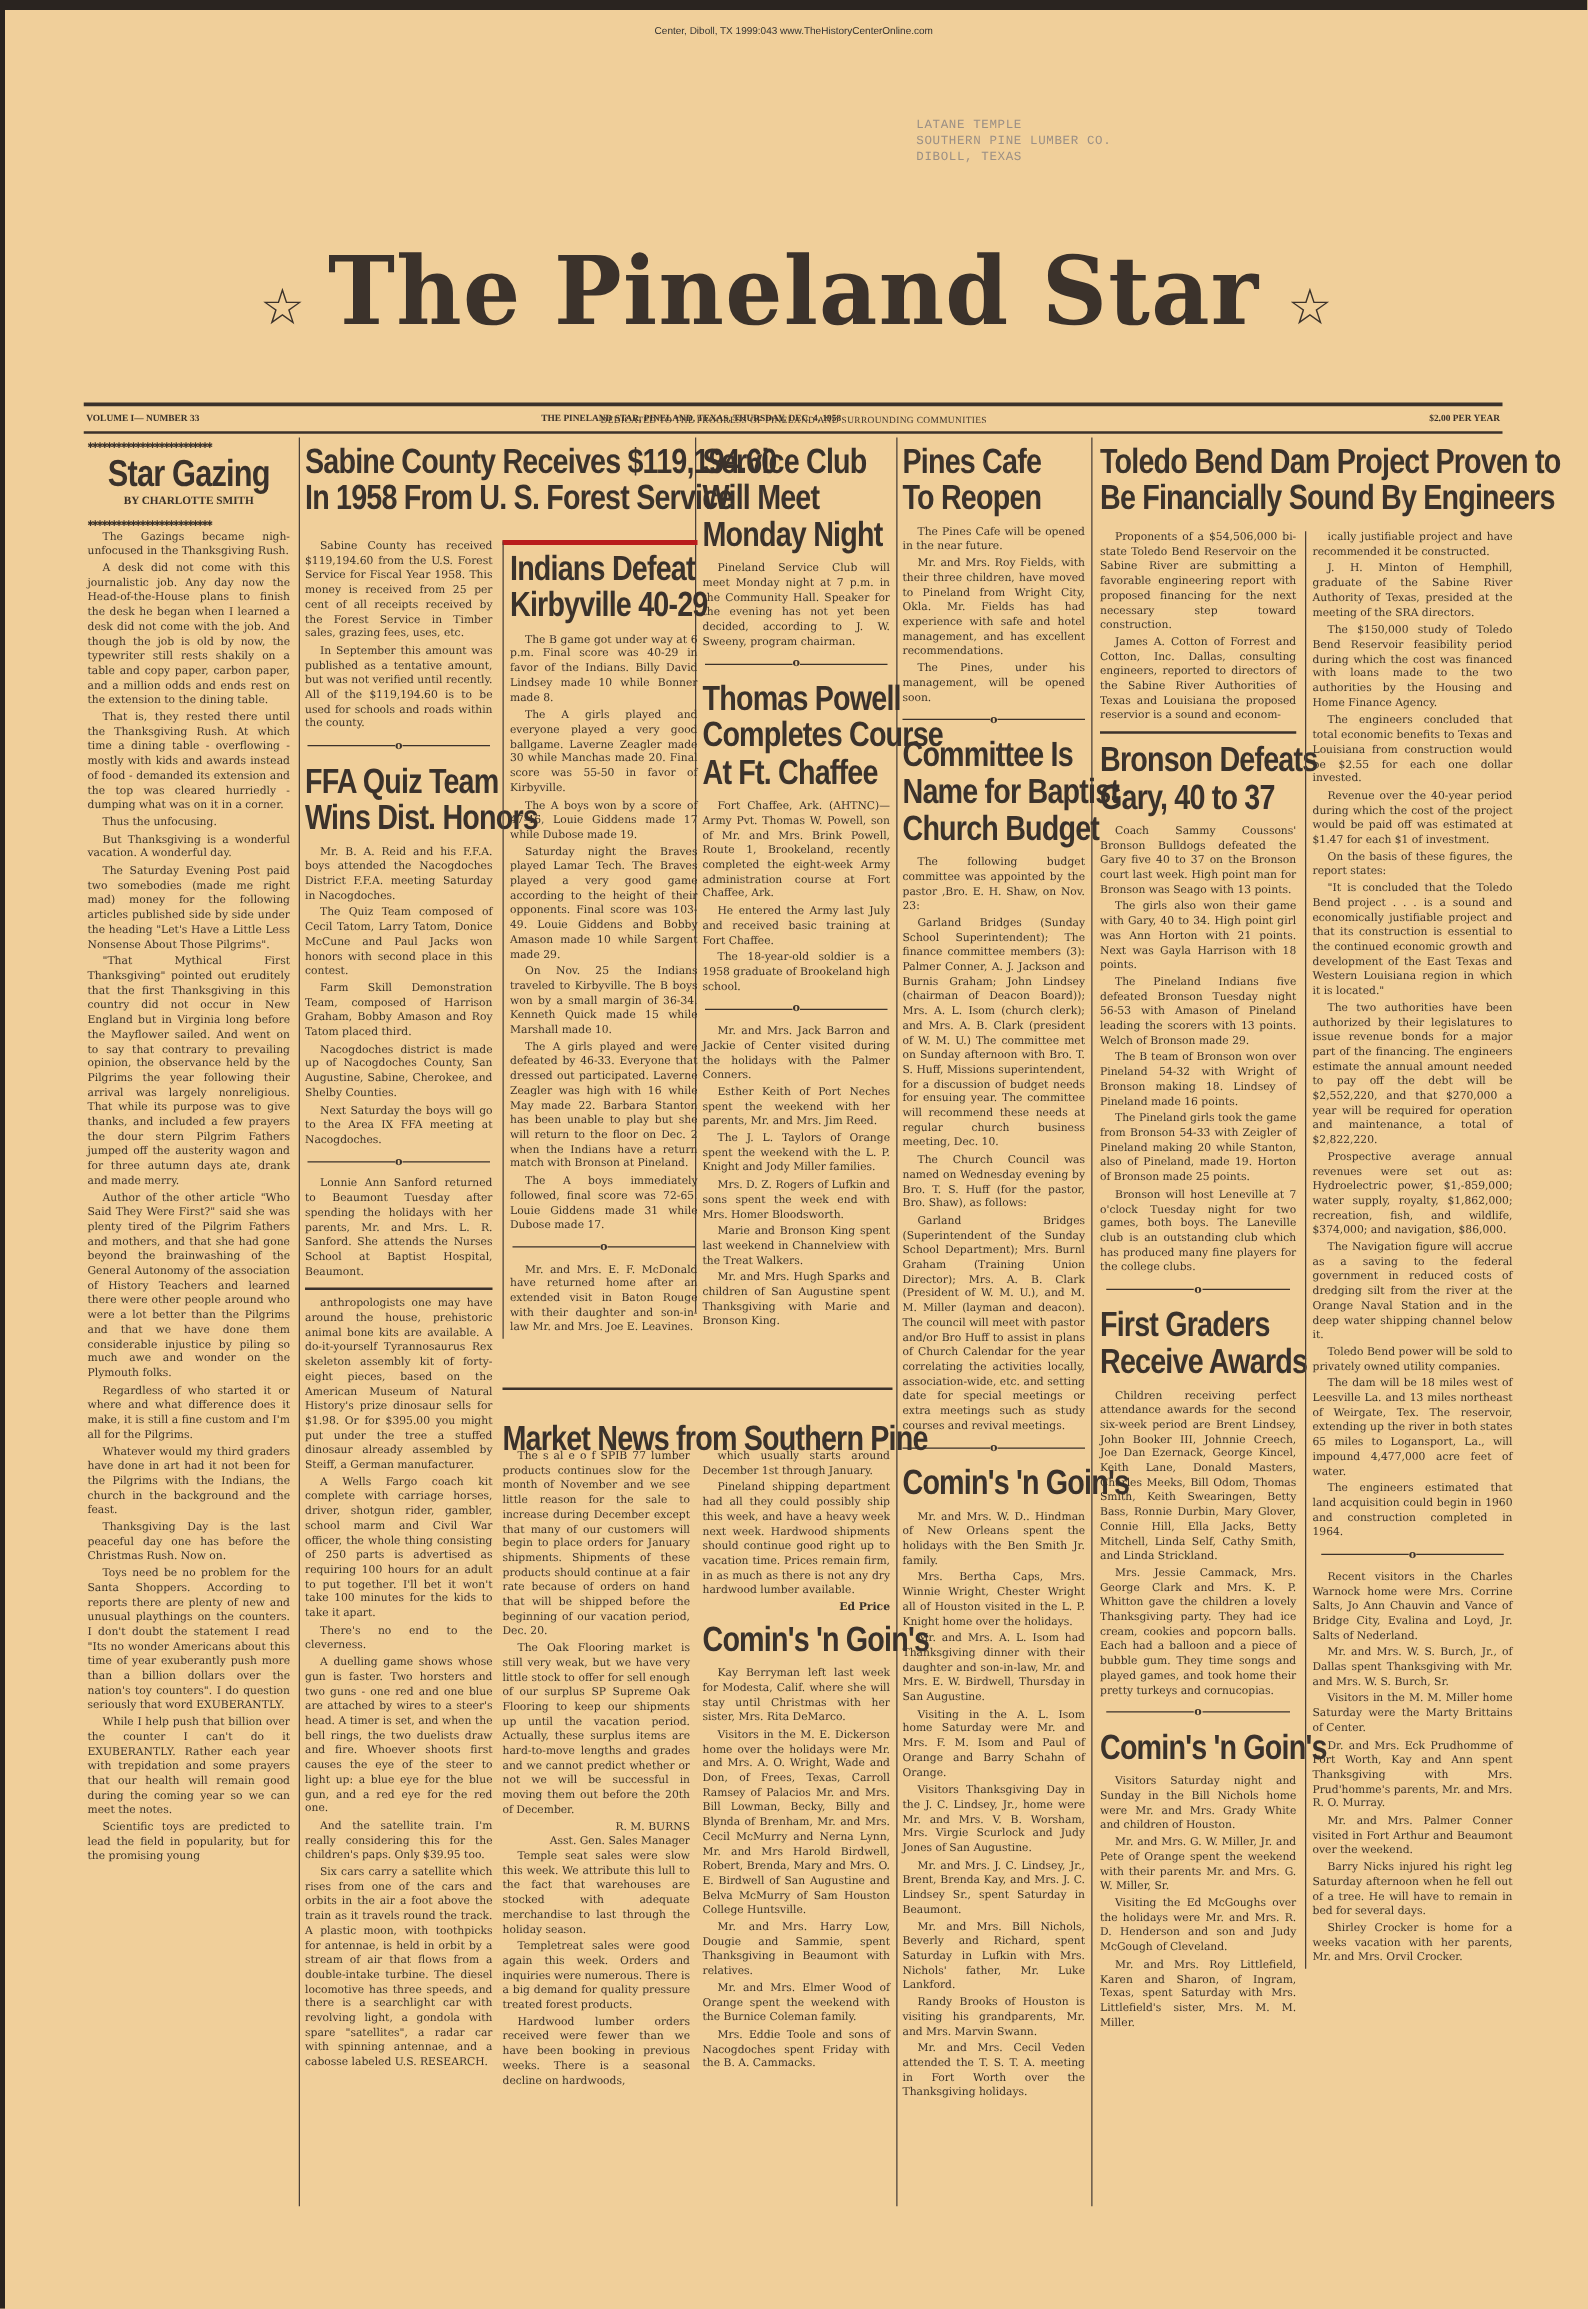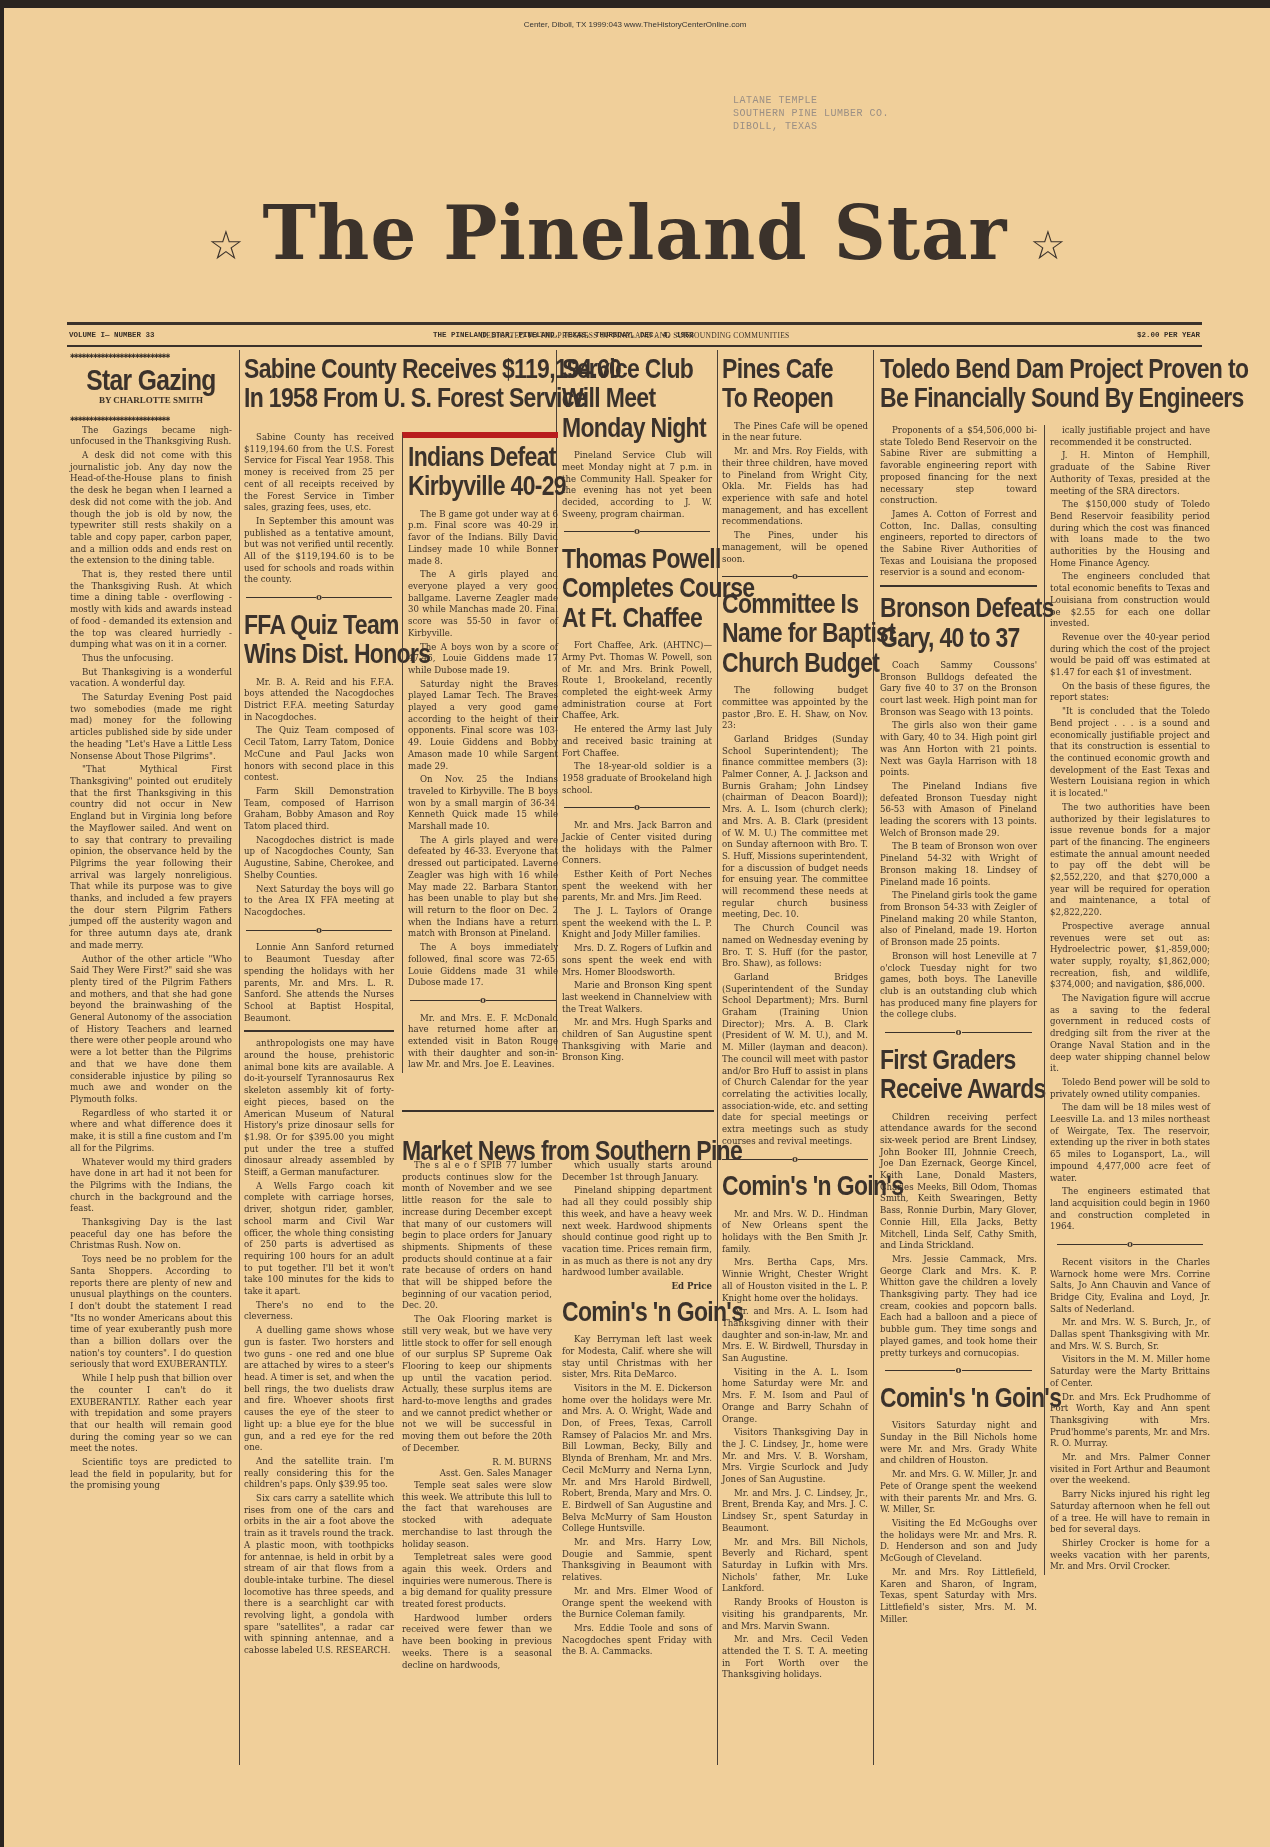--- a/index.html
+++ b/index.html
@@ -5,21 +5,21 @@
   html,body{margin:0;padding:0;}
   body{width:1270px;height:1847px;background:#f0cf9a;position:relative;overflow:hidden;font-family:"DejaVu Serif",serif;color:#3a3128;}
   .topbar{position:absolute;left:0;top:0;width:1270px;height:8px;background:#2a2420;}
   .edge-l{position:absolute;left:0;top:0;width:4px;height:1847px;background:#2a2420;}
   .credit{position:absolute;top:20px;left:0;width:1270px;text-align:center;font-family:"Liberation Sans",sans-serif;font-size:8px;color:#333;}
   .stamp{position:absolute;left:733px;top:94px;font-family:"Liberation Mono",monospace;font-size:10px;line-height:13px;color:#9a8f85;letter-spacing:0.5px;}
   .masthead{position:absolute;left:0;top:190px;width:1270px;text-align:center;}
   .mast-title{font-family:"DejaVu Serif",serif;font-weight:bold;font-size:72px;color:#3b322b;letter-spacing:1px;transform:scaleY(1.05);display:inline-block;}
   .star{position:absolute;top:222px;font-size:40px;color:#3b322b;}
   .tagline{position:absolute;top:288px;left:0;width:1270px;text-align:center;font-family:"Liberation Serif",serif;font-weight:normal;font-size:7.5px;letter-spacing:0.3px;margin-top:43px;}
-  .infobar{position:absolute;left:67px;top:322px;width:1135px;height:20px;border-top:3px solid #3b322b;border-bottom:2px solid #3b322b;font-family:Liberation Mono, monospace;font-weight:bold;font-size:7.5px;line-height:20px;}
+  .infobar{position:absolute;left:67px;top:322px;width:1135px;height:20px;border-top:3px solid #3b322b;border-bottom:2px solid #3b322b;font-family:Liberation Serif, serif;font-weight:bold;font-size:7.5px;line-height:20px;}
   .infobar .l{position:absolute;left:2px;}
   .infobar .c{position:absolute;left:366px;}
   .infobar .r{position:absolute;right:2px;}
   .col{position:absolute;top:350px;font-family:"DejaVu Serif",serif;font-size:8.6px;line-height:11.7px;text-align:justify;}
   .vrule{position:absolute;top:350px;width:1px;background:#4a4038;height:1415px;}
   .hl{font-family:"Liberation Sans",sans-serif;font-weight:bold;color:#3b322b;letter-spacing:-0.8px;line-height:1.05;text-align:left;margin:4px 0 8px 0;transform:scaleX(0.82);transform-origin:left;white-space:nowrap;}
   .hl.big{font-size:30px;}
   .hl.med{font-size:28px;}
   p{margin:0 0 2px 0;text-indent:12px;}
   .sep{text-align:center;font-size:9px;margin:6px 0;color:#3b322b;}
@@ -104,21 +104,21 @@
   <p>Lonnie Ann Sanford returned to Beaumont Tuesday after spending the holidays with her parents, Mr. and Mrs. L. R. Sanford. She attends the Nurses School at Baptist Hospital, Beaumont.</p>
   <div class="hrule"></div>
   <p>anthropologists one may have around the house, prehistoric animal bone kits are available. A do-it-yourself Tyrannosaurus Rex skeleton assembly kit of forty-eight pieces, based on the American Museum of Natural History's prize dinosaur sells for $1.98. Or for $395.00 you might put under the tree a stuffed dinosaur already assembled by Steiff, a German manufacturer.</p>
   <p>A Wells Fargo coach kit complete with carriage horses, driver, shotgun rider, gambler, school marm and Civil War officer, the whole thing consisting of 250 parts is advertised as requiring 100 hours for an adult to put together. I'll bet it won't take 100 minutes for the kids to take it apart.</p>
   <p>There's no end to the cleverness.</p>
   <p>A duelling game shows whose gun is faster. Two horsters and two guns - one red and one blue are attached by wires to a steer's head. A timer is set, and when the bell rings, the two duelists draw and fire. Whoever shoots first causes the eye of the steer to light up: a blue eye for the blue gun, and a red eye for the red one.</p>
   <p>And the satellite train. I'm really considering this for the children's paps. Only $39.95 too.</p>
   <p>Six cars carry a satellite which rises from one of the cars and orbits in the air a foot above the train as it travels round the track. A plastic moon, with toothpicks for antennae, is held in orbit by a stream of air that flows from a double-intake turbine. The diesel locomotive has three speeds, and there is a searchlight car with revolving light, a gondola with spare "satellites", a radar car with spinning antennae, and a cabosse labeled U.S. RESEARCH.</p>
 </div>
 
-<div class="col" style="left:402px;top:432px;width:150px;border-left:1px solid #4a4038;padding-left:5px;border-top:6px solid #b91c1c">
+<div class="col" style="left:402px;top:432px;width:150px;border-left:1px solid #4a4038;padding-left:5px;border-top:4px solid #b91c1c">
   <div class="hl med">
     <div>Indians Defeat</div>
     <div>Kirbyville 40-29</div>
   </div>
   <p>The B game got under way at 6 p.m. Final score was 40-29 in favor of the Indians. Billy David Lindsey made 10 while Bonner made 8.</p>
   <p>The A girls played and everyone played a very good ballgame. Laverne Zeagler made 30 while Manchas made 20. Final score was 55-50 in favor of Kirbyville.</p>
   <p>The A boys won by a score of 47-46, Louie Giddens made 17 while Dubose made 19.</p>
   <p>Saturday night the Braves played Lamar Tech. The Braves played a very good game according to the height of their opponents. Final score was 103-49. Louie Giddens and Bobby Amason made 10 while Sargent made 29.</p>
   <p>On Nov. 25 the Indians traveled to Kirbyville. The B boys won by a small margin of 36-34. Kenneth Quick made 15 while Marshall made 10.</p>
   <p>The A girls played and were defeated by 46-33. Everyone that dressed out participated. Laverne Zeagler was high with 16 while May made 22. Barbara Stanton has been unable to play but she will return to the floor on Dec. 2 when the Indians have a return match with Bronson at Pineland.</p>

